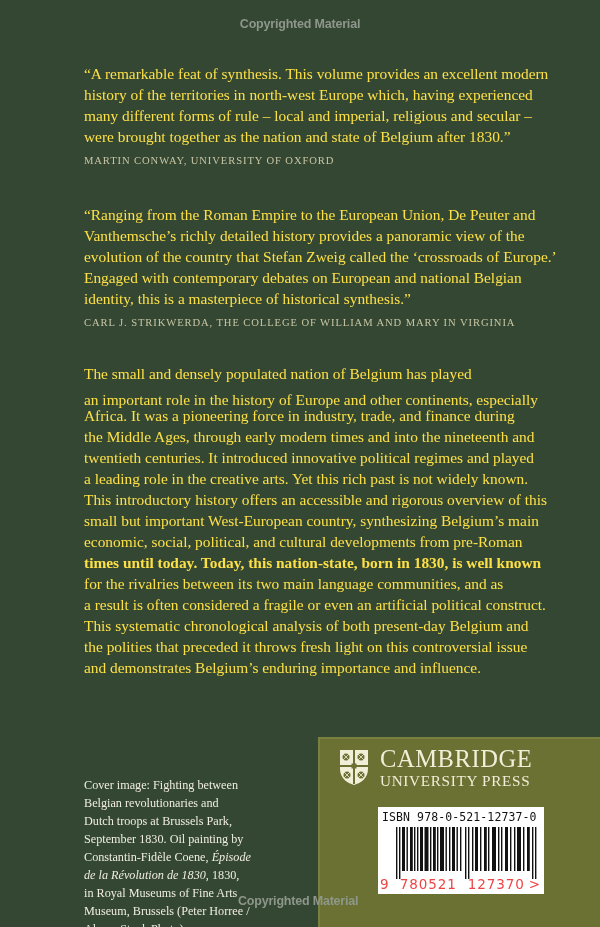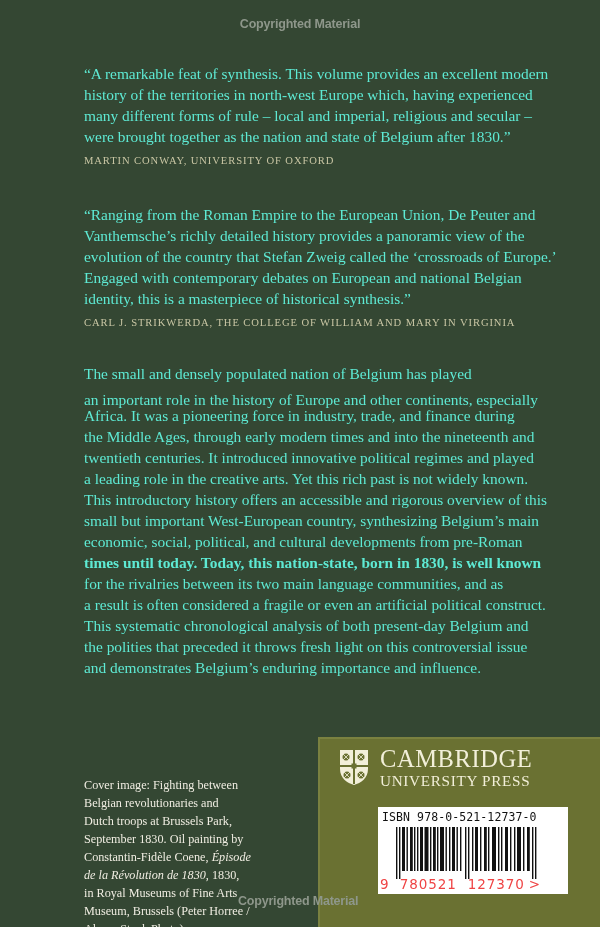--- a/index.html
+++ b/index.html
@@ -14,21 +14,21 @@
       position: absolute; left: 0; width: 600px; text-align: center;
       font-family: "Liberation Sans", "DejaVu Sans", sans-serif;
       font-weight: bold; font-size: 12.5px; color: #8e978b;
       letter-spacing: -0.2px;
     }
     .wm-top { top: 17px; }
     .wm-bottom { top: 894px; left: 238px; width: auto; text-align: left; }
     .block { position: absolute; left: 84px; width: 470px; }
     .line {
       position: absolute; left: 0; white-space: nowrap;
-      font-size: 15.4px; line-height: 20px; color: #5eead4;
+      font-size: 15.4px; line-height: 20px; color: #fde047;
     }
     .attrib {
       position: absolute; left: 0; white-space: nowrap;
       font-size: 10.6px; letter-spacing: 0.9px; color: #c9c6a4;
       text-transform: uppercase;
     }
     .caption-line {
       position: absolute; left: 0; white-space: nowrap;
       font-size: 12.2px; line-height: 16px; color: #f0ede2; margin-top: 40px;
     }
@@ -47,21 +47,21 @@
       position: absolute; left: 380px; top: 746px;
       font-size: 24.5px; letter-spacing: 0.6px; color: #f2efd9; line-height: 26px;
       white-space: nowrap;
     }
     .cam-sub {
       position: absolute; left: 380px; top: 773px;
       font-size: 15.2px; letter-spacing: 0.7px; color: #f2efd9; line-height: 16px;
       white-space: nowrap;
     }
     .barcode-box {
-      position: absolute; left: 378px; top: 807px; width: 190px; height: 87px;
+      position: absolute; left: 378px; top: 807px; width: 166px; height: 87px;
       background: #ffffff;
     }
     .isbn-text {
       position: absolute; left: 4px; top: 3px;
       font-family: "DejaVu Sans Mono", "Liberation Mono", monospace;
       font-size: 11.5px; color: #111; letter-spacing: 0.1px; white-space: nowrap;
     }
     .bars { position: absolute; left: 16px; top: 20px; width: 148px; height: 52px; }
     .ean-digits {
       position: absolute; left: 2px; top: 69px;

